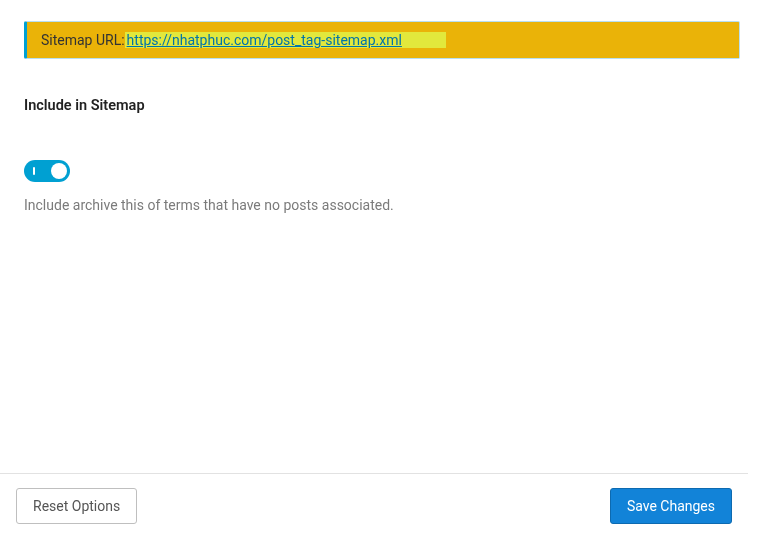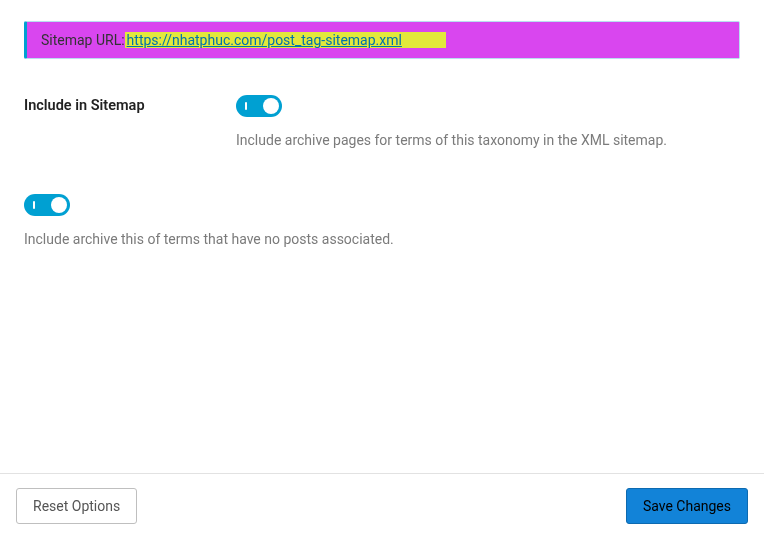--- a/index.html
+++ b/index.html
@@ -9,21 +9,21 @@
     color: #444;
     background: #fff;
     width: 764px;
     height: 538px;
     position: relative;
   }
   .content {
     padding: 21px 24px 0 24px;
   }
   .notice {
-    background: #d946ef;
+    background: #eab308;
     border: 1px solid #b8dff0;
     border-left: 3px solid #00a0d2;
     border-radius: 2px;
     padding: 10px 14px;
     font-size: 14px;
     color: #333;
     margin-bottom: 36px;
     display: flex;
     align-items: baseline;
   }
@@ -82,21 +82,21 @@
   }
   .description {
     margin-top: 12px;
     color: #7b7b7b;
     font-size: 14px;
   }
   .footer {
     position: absolute;
     bottom: 0;
     left: 0;
-    right: 0;
+    right: 16px;
     border-top: 1px solid #e2e2e2;
     background: #fff;
     padding: 14px 16px;
     display: flex;
     justify-content: space-between;
     align-items: center;
   }
   .btn {
     font-size: 14px;
     padding: 9px 16px;
@@ -104,41 +104,35 @@
     cursor: pointer;
     font-family: inherit;
   }
   .btn-secondary {
     background: #fff;
     color: #555;
     border: 1px solid #bfbfbf;
   }
   .btn-primary {
     background: #1283d8;
-    color: #000000;
+    color: #ffffff;
     border: 1px solid #0d6ab0;
   }
 </style>
 </head>
 <body>
 
 <div class="content">
   <div class="notice">
     <span class="label">Sitemap URL:</span>
     <span class="hl"><a href="#">https://nhatphuc.com/post_tag-sitemap.xml</a></span>
   </div>
 
   <div class="setting-row">
     <div class="setting-label">Include in Sitemap</div>
-    <div class="setting-control">
-      <div class="toggle">
-        <span class="bar"></span><span class="knob"></span>
-      </div>
-      <div class="description">Include archive pages for terms of this taxonomy in the XML sitemap.</div>
-    </div>
   </div>
 
   <div class="setting-row">
     <div class="setting-control">
       <div class="toggle">
         <span class="bar"></span><span class="knob"></span>
       </div>
       <div class="description">Include archive this of terms that have no posts associated.</div>
     </div>
   </div>

